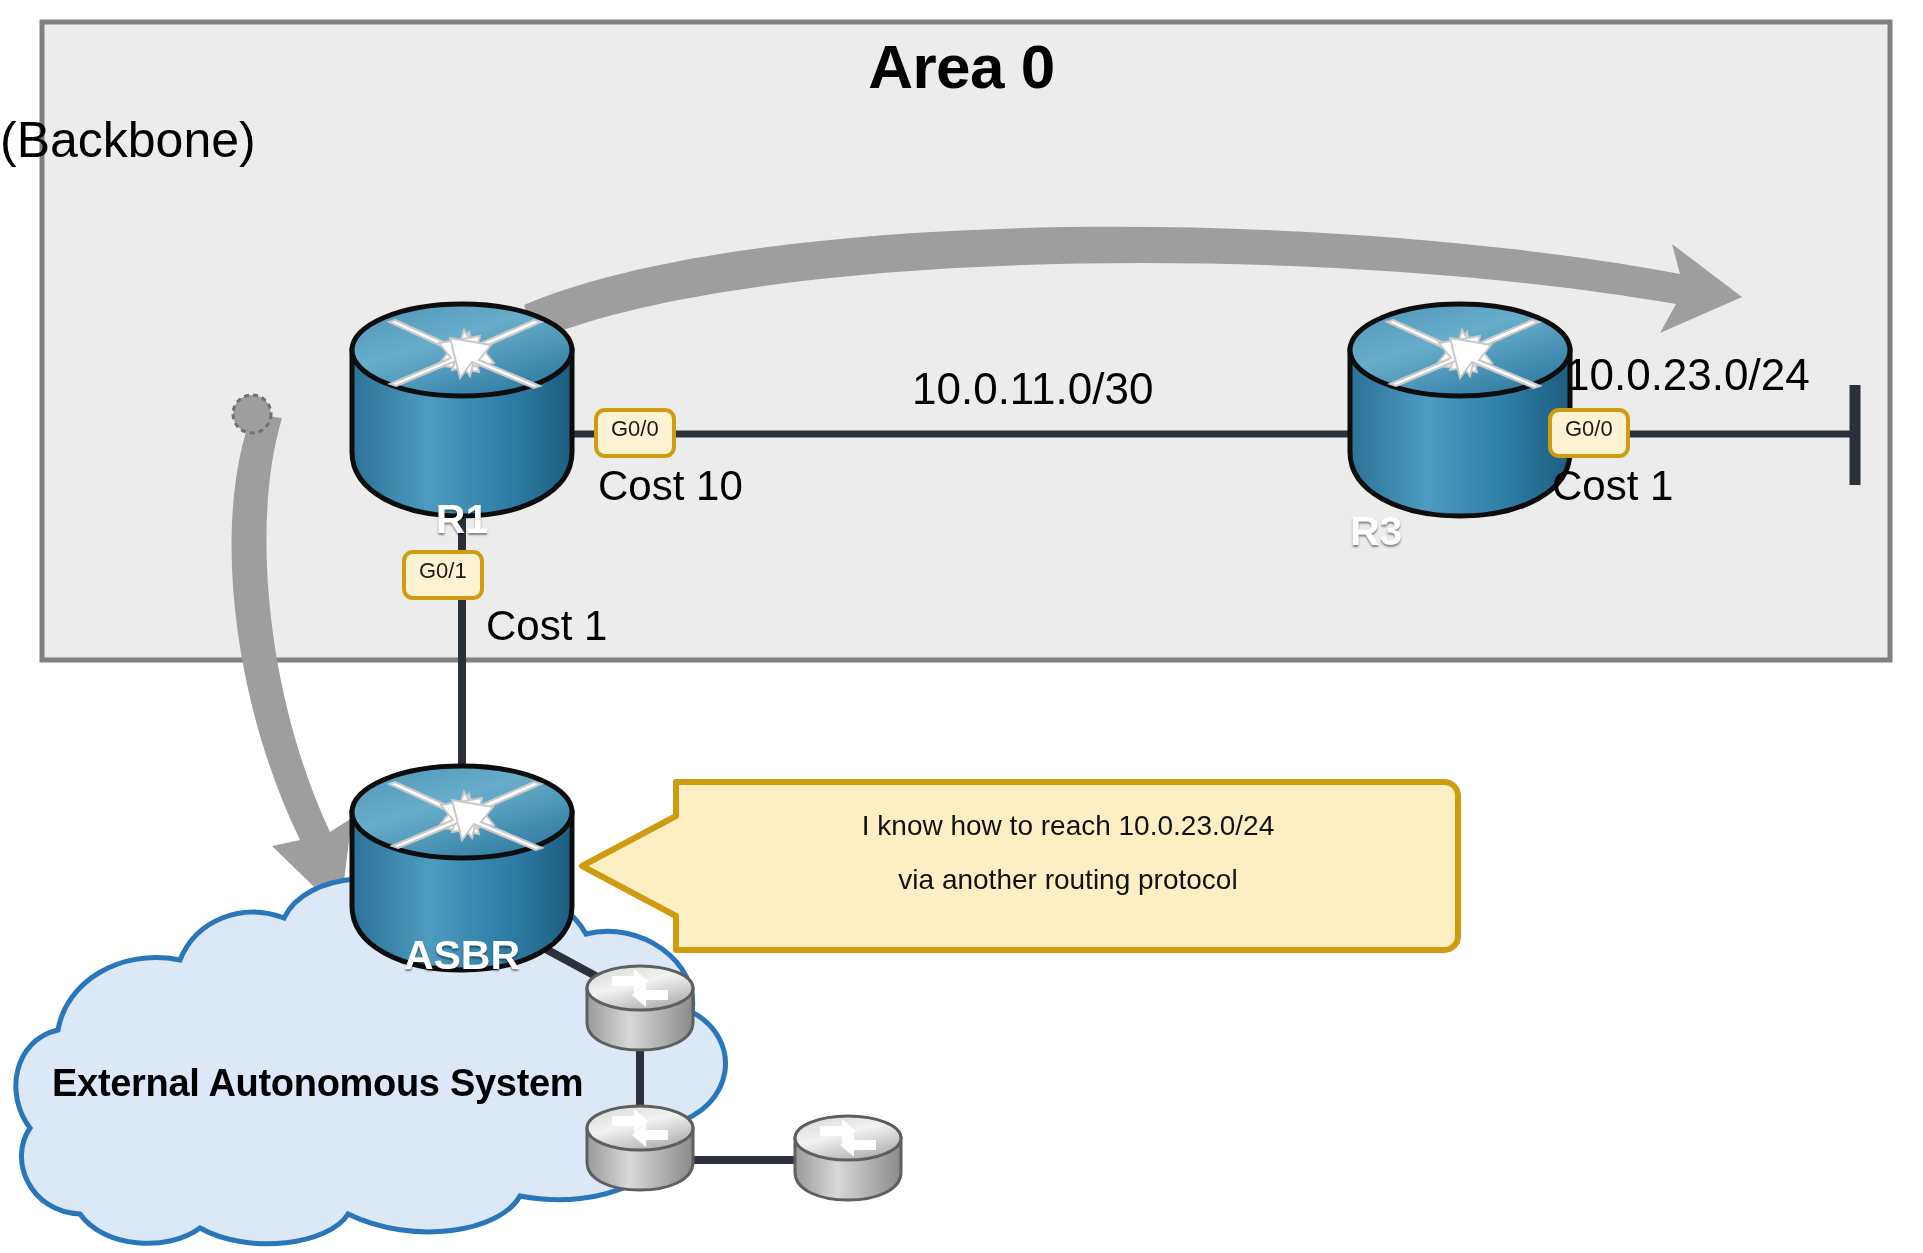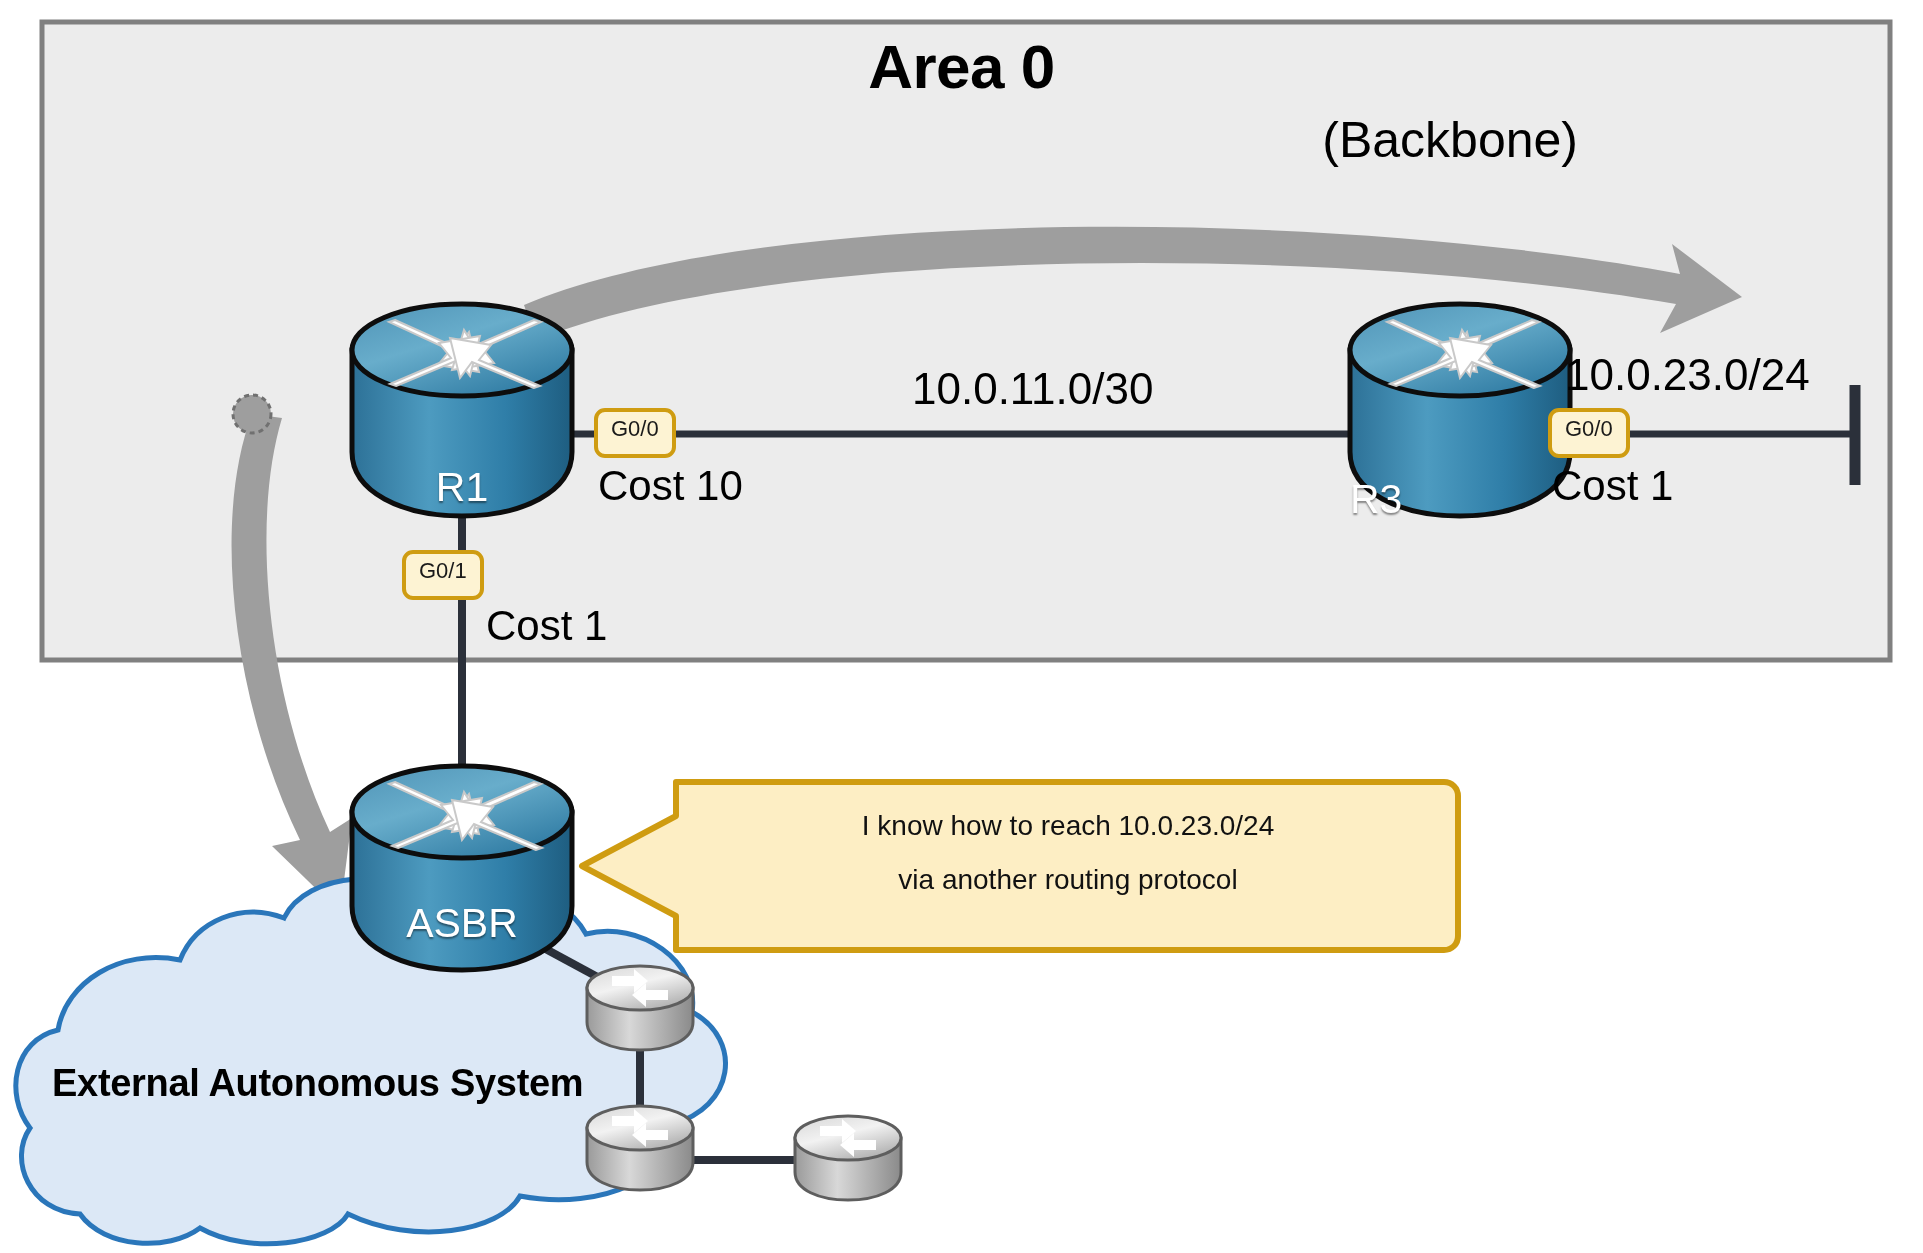--- a/index.html
+++ b/index.html
@@ -51,24 +51,25 @@
     border: 4px solid #cf9c11;
     border-radius: 11px;
     padding: 4px 13px 12px 13px;
     white-space: nowrap;
     box-sizing: border-box;
     text-align: center;
   }
   .router-name {
     position: absolute;
     color: #ffffff;
-    font-weight: normal;
+    font-weight: bold;
     font-size: 41px;
     text-shadow: 0 2px 2px rgba(0,0,0,.45);
     white-space: nowrap;
+    margin-top: 32px;
   }
   .callout-text {
     position: absolute;
     font-size: 28px;
     color: #111111;
     text-align: center;
     line-height: 1.28;
     white-space: nowrap;
   }
   .cloud-title {
@@ -219,21 +220,21 @@
                C 1458 944, 1452 950, 1444 950
                L 676 950
                L 676 916
                L 582 866
                L 676 816
                Z" fill="#fdeec4" stroke="#cf9c11" stroke-width="6" stroke-linejoin="round"></path>
     </g>
   </svg>
 
   <div class="txt area-title" style="left:0; top:34px; width:1923px; text-align:center;">Area 0</div>
-  <div class="txt area-sub" style="left:0; top:114px; width:1578px; text-align:right;">(Backbone)</div>
+  <div class="txt area-sub" style="left:0; top:114px; width:1578px; text-align:left;">(Backbone)</div>
 
   <div class="router-name" style="left:352px; top:464px; width:220px; text-align:center;">R1</div>
 
   <div class="iface-label" style="left:594px; top:408px;">G0/0</div>
   <div class="txt cost-label" style="left:598px; top:464px;">Cost 10</div>
 
   <div class="iface-label" style="left:402px; top:550px;">G0/1</div>
   <div class="txt cost-label" style="left:486px; top:604px;">Cost 1</div>
 
   <div class="txt subnet-label" style="left:912px; top:366px;">10.0.11.0/30</div>

